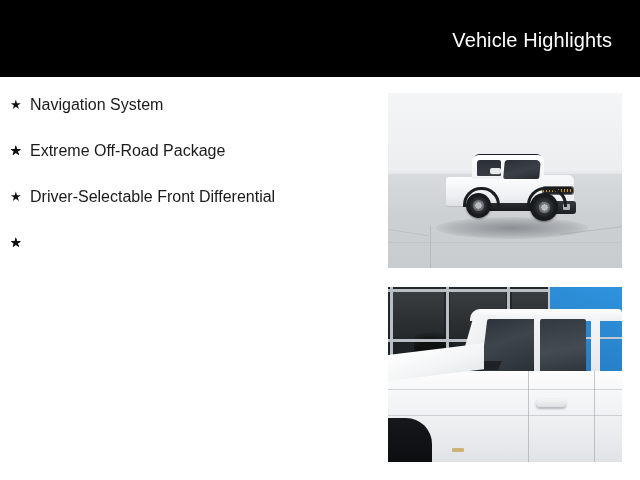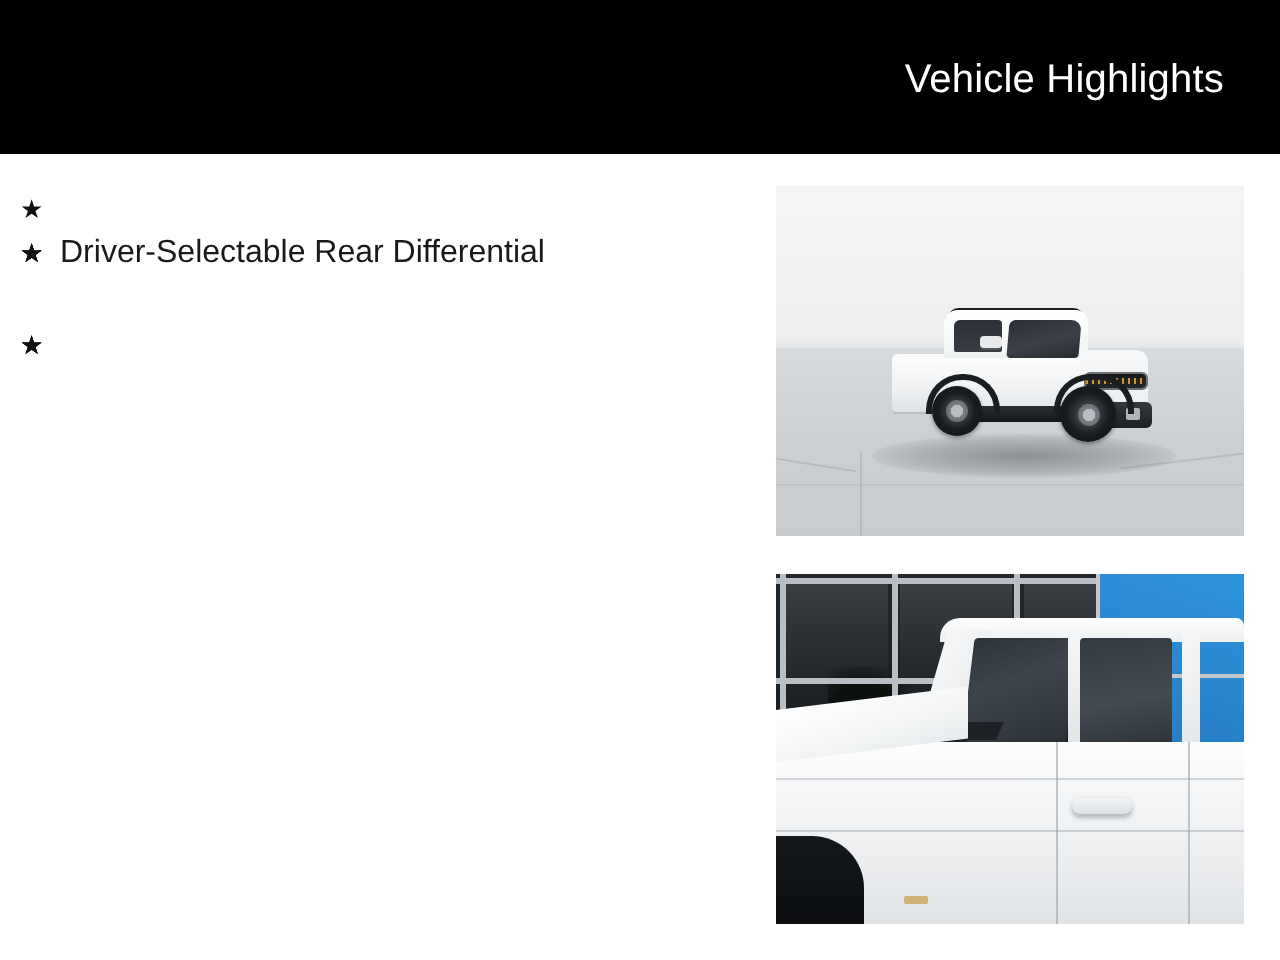--- a/index.html
+++ b/index.html
@@ -331,37 +331,39 @@
 <div class="header-bar">
   <div class="header-title">Vehicle Highlights</div>
 </div>
 
 <div class="content">
 
   <ul class="highlights-list">
 
     <li class="highlight-item">
       <span class="bullet-star">★</span>
-    </li>
-
-    <li class="highlight-item">
-      <span class="bullet-star">★</span>
-    </li>
-
-    <li class="highlight-item">
-      <span class="bullet-star">★</span>
-    </li>
-
-    <li class="highlight-item">
-      <span class="bullet-star">★</span>
-    </li>
-
-    <li class="highlight-item">
-      <span class="bullet-star">★</span>
-      <span>Driver-Selectable Rear Differential</span>
+      <span>Navigation System</span>
+    </li>
+
+    <li class="highlight-item">
+      <span class="bullet-star">★</span>
+    </li>
+
+    <li class="highlight-item">
+      <span class="bullet-star">★</span>
+    </li>
+
+    <li class="highlight-item">
+      <span class="bullet-star">★</span>
+      <span>Extreme Off-Road Package</span>
+    </li>
+
+    <li class="highlight-item">
+      <span class="bullet-star">★</span>
+      <span>Driver-Selectable Front Differential</span>
     </li>
 
     <li class="highlight-item">
       <span class="bullet-star">★</span>
     </li>
 
     <li class="highlight-item">
       <span class="bullet-star">★</span>
     </li>
 

